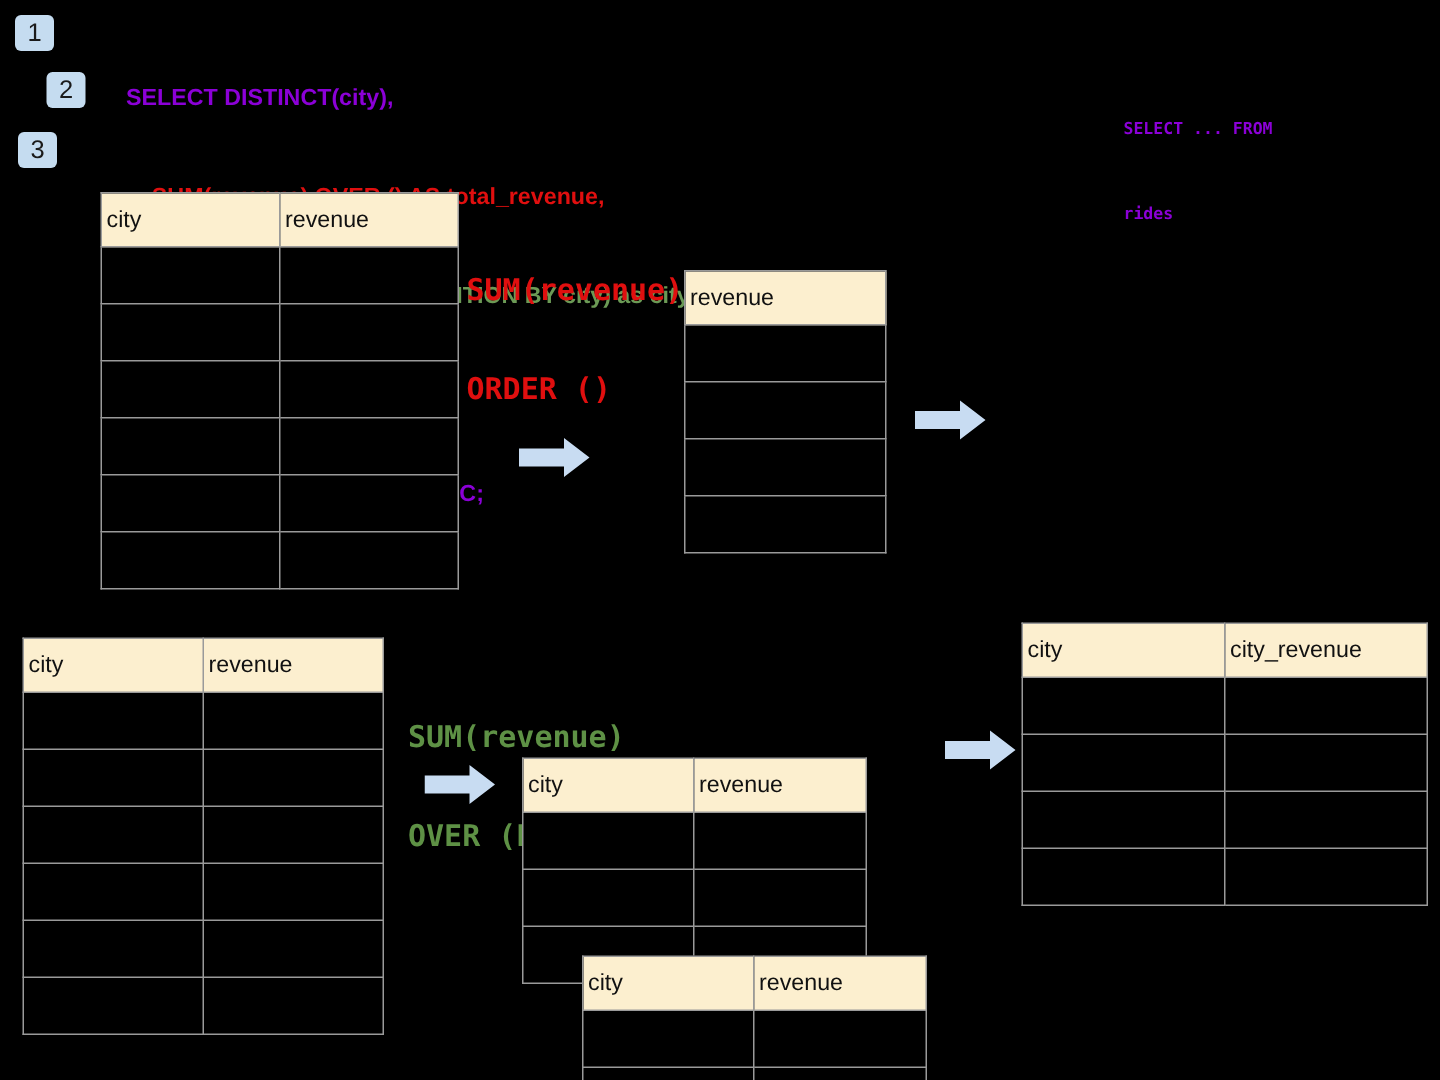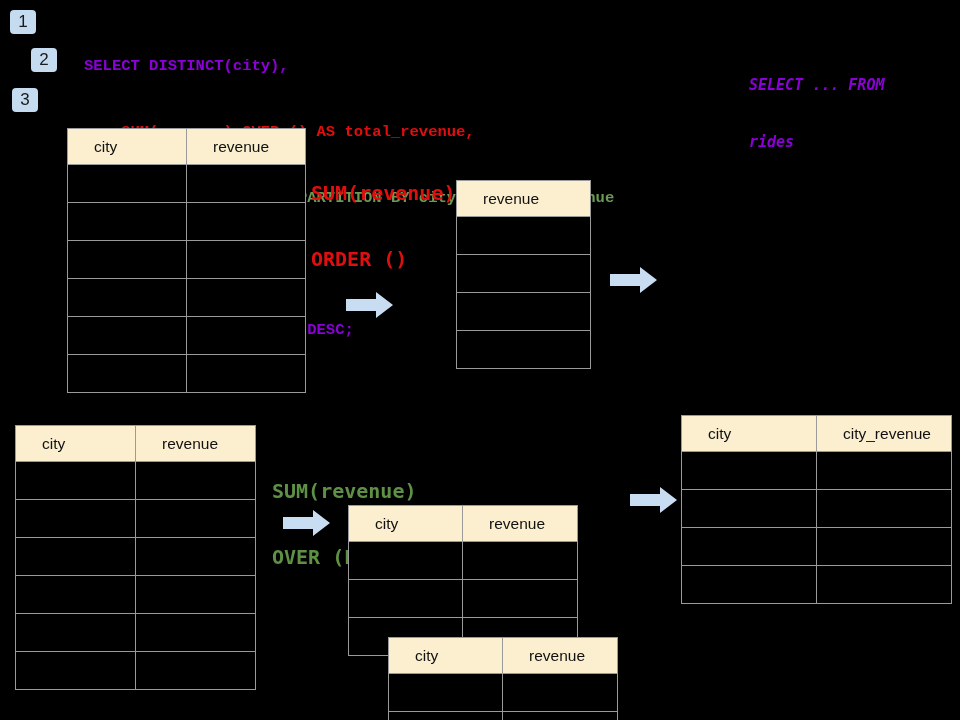--- a/index.html
+++ b/index.html
@@ -26,21 +26,21 @@
     font-size: 17px;
     line-height: 24px;
     text-align: center;
     width: 26px;
     height: 24px;
   }
 
   
   .sql-block {
     position: absolute;
-    font-family: Liberation Mono, monospace;
+    font-family: Liberation Sans, sans-serif;
     font-size: 15.5px;
     line-height: 22px;
     white-space: pre;
     font-weight: bold;
     letter-spacing: 0px;
   }
   .sql-line { white-space: pre; }
   .c-purple { color: #8B00D7; }
   .c-red    { color: #E00F0F; }
   .c-green  { color: #6B9A55; }
@@ -54,26 +54,25 @@
     font-weight: bold;
     white-space: pre;
   }
   .annot.red   { color: #E00F0F; }
   .annot.green { color: #5E9145; }
 
   
   .side-caption {
     position: absolute;
     font-family: "DejaVu Sans Mono", monospace;
-    font-size: 15px;
+    font-size: 11px;
     line-height: 19px;
     font-weight: bold;
     color: #8B00D7;
     white-space: pre;
-    font-style: italic;
   }
 
   
   .tbl {
     position: absolute;
     border-collapse: collapse;
     table-layout: fixed;
     background: #000000;
     border: 1px solid #9a9a9a;
   }
@@ -82,21 +81,21 @@
     padding: 0;
     margin: 0;
   }
   .tbl th {
     background: #FCEFCF;
     color: #111111;
     font-family: "Liberation Sans", sans-serif;
     font-size: 15.5px;
     font-weight: normal;
     text-align: left;
-    padding-left: 26px;
+    padding-left: 3px;
     height: 35px;
   }
   .tbl td {
     background: #000000;
     height: 37px;
   }
 
   
   .arrow {
     position: absolute;

